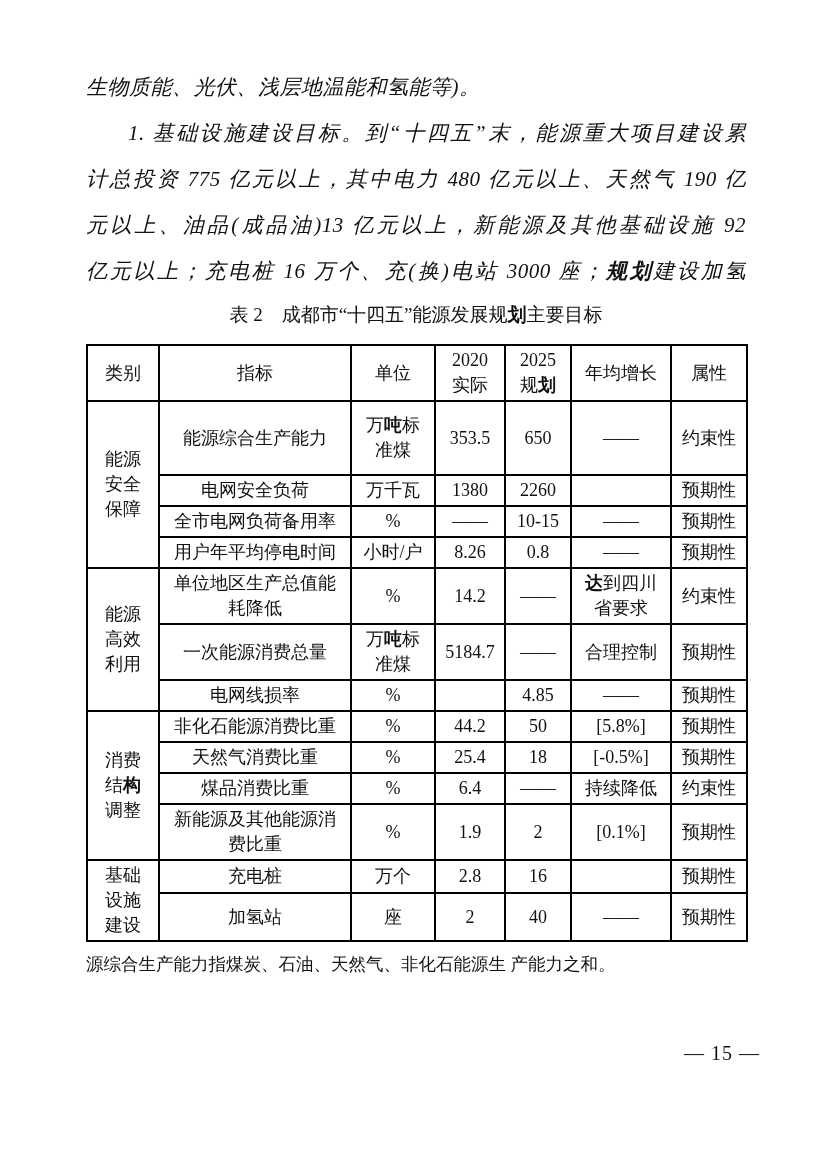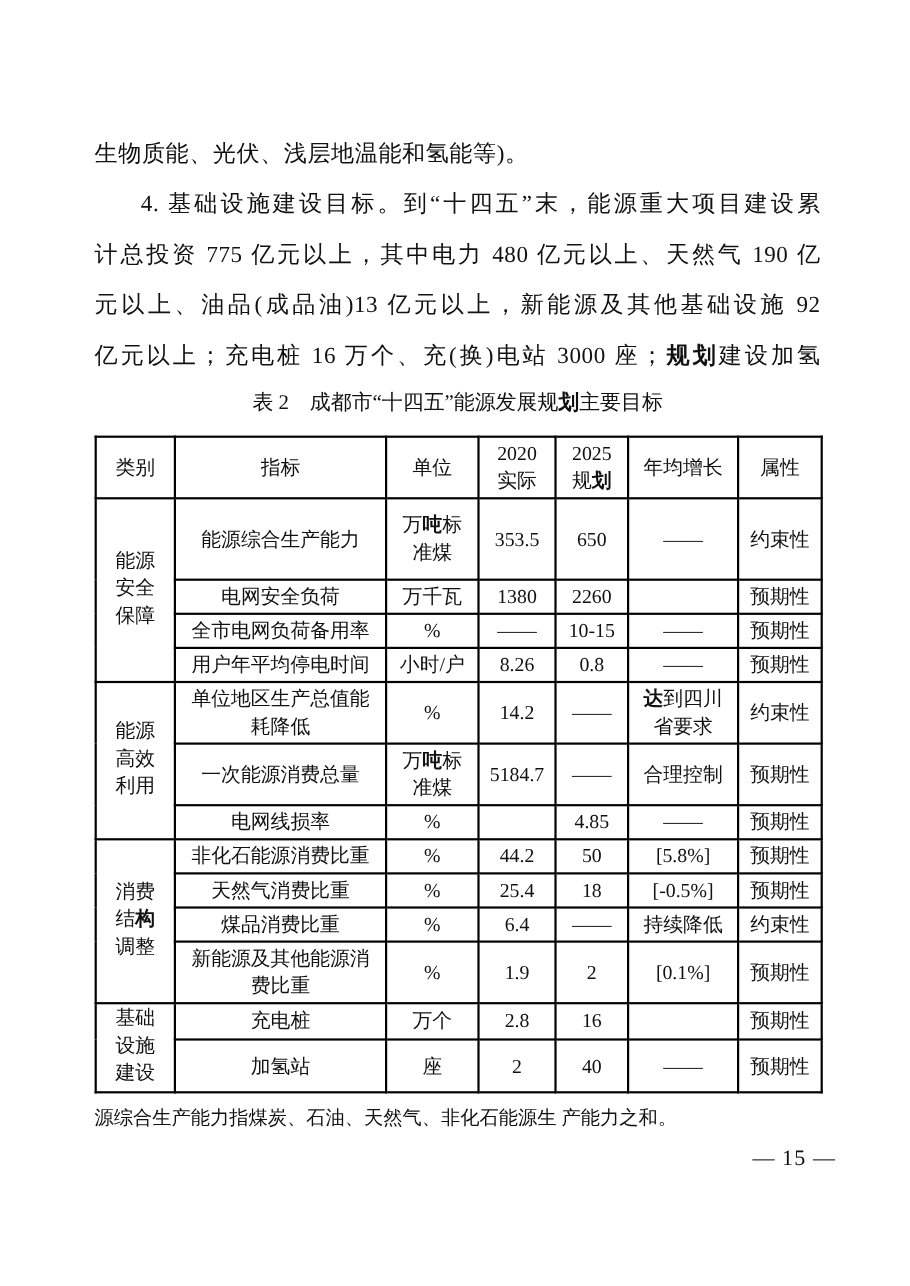--- a/index.html
+++ b/index.html
@@ -5,21 +5,21 @@
   html,body{margin:0;padding:0;}
   body{
     width:827px;height:1169px;background:#ffffff;color:#111;
     font-family:"Liberation Serif","DejaVu Serif",serif;
     position:relative;overflow:hidden;
   }
   .page{
     position:absolute;left:86px;top:0;width:660px;height:1169px;
   }
   
-  .para{padding-top:116px;}
+  .para{padding-top:64px;font-style:italic;}
   .bline{
     font-size:21px;line-height:46px;white-space:nowrap;
     letter-spacing:0.5px;
   }
   .bline.just{
     white-space:normal;text-align:justify;text-align-last:justify;
   }
   .bline.ind{text-indent:42px;}
   .bline b{font-weight:bold;}
   
@@ -30,21 +30,21 @@
   
   table.tgt{
     border-collapse:collapse;table-layout:fixed;width:660px;margin-top:14px;
   }
   table.tgt th,table.tgt td{
     border:2px solid #000;text-align:center;vertical-align:middle;
     font-size:18px;line-height:25px;padding:2px 2px;
     font-weight:normal;white-space:pre-line;
   }
   table.tgt b{font-weight:bold;}
-  td.grp{line-height:31px;font-family:Liberation Mono, monospace;}
+  td.grp{line-height:31px;}
   tr.h-head{height:52px;}
   tr.h-xl{height:74px;}
   tr.h-lg{height:56px;}
   tr.h-md{height:44px;}
   tr.h-sm{height:30px;}
   
   .notes{margin-top:8px;}
   .nline{font-size:17.5px;line-height:28px;white-space:nowrap;}
   .nline.just{white-space:normal;text-align:justify;text-align-last:justify;}
   
@@ -53,21 +53,21 @@
     font-size:20px;letter-spacing:1px;margin-left:23px;
   }
 </style>
 </head>
 <body>
 
 <div class="page">
 
   <div class="para">
     <div class="bline">生物质能、光伏、浅层地温能和氢能等)。</div>
-    <div class="bline just ind">4. 基础设施建设目标。到“十四五”末，能源重大项目建设累</div>
+    <div class="bline just ind">1. 基础设施建设目标。到“十四五”末，能源重大项目建设累</div>
     <div class="bline just">计总投资 775 亿元以上，其中电力 480 亿元以上、天然气 190 亿</div>
     <div class="bline just">元以上、油品(成品油)13 亿元以上，新能源及其他基础设施 92</div>
     <div class="bline just"><span>亿元以上；充电桩 16 万个、充(换)电站 3000 座；</span><b>规划</b><span>建设加氢</span></div>
   </div>
 
   <div class="caption"><span>表 2　成都市“十四五”能源发展规</span><b>划</b><span>主要目标</span></div>
 
   <table class="tgt">
     <colgroup>
       <col style="width:72px">

